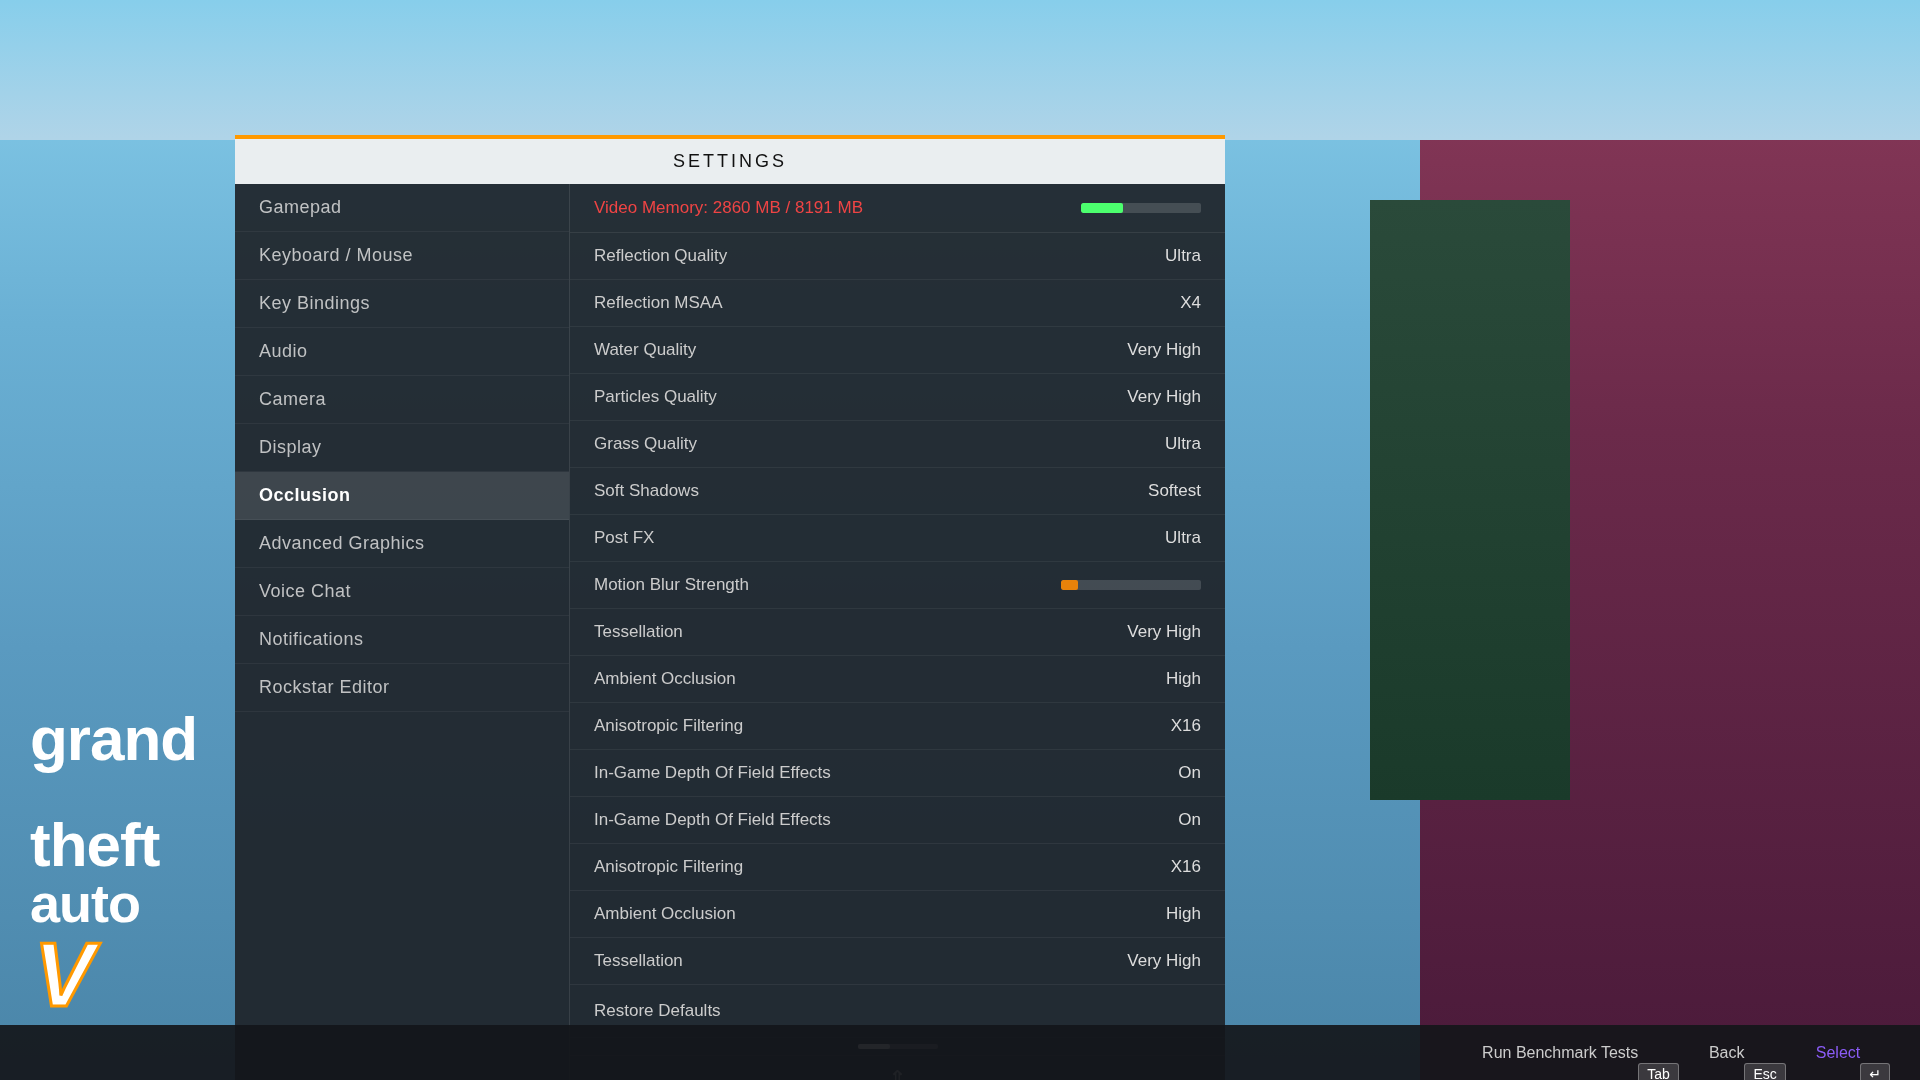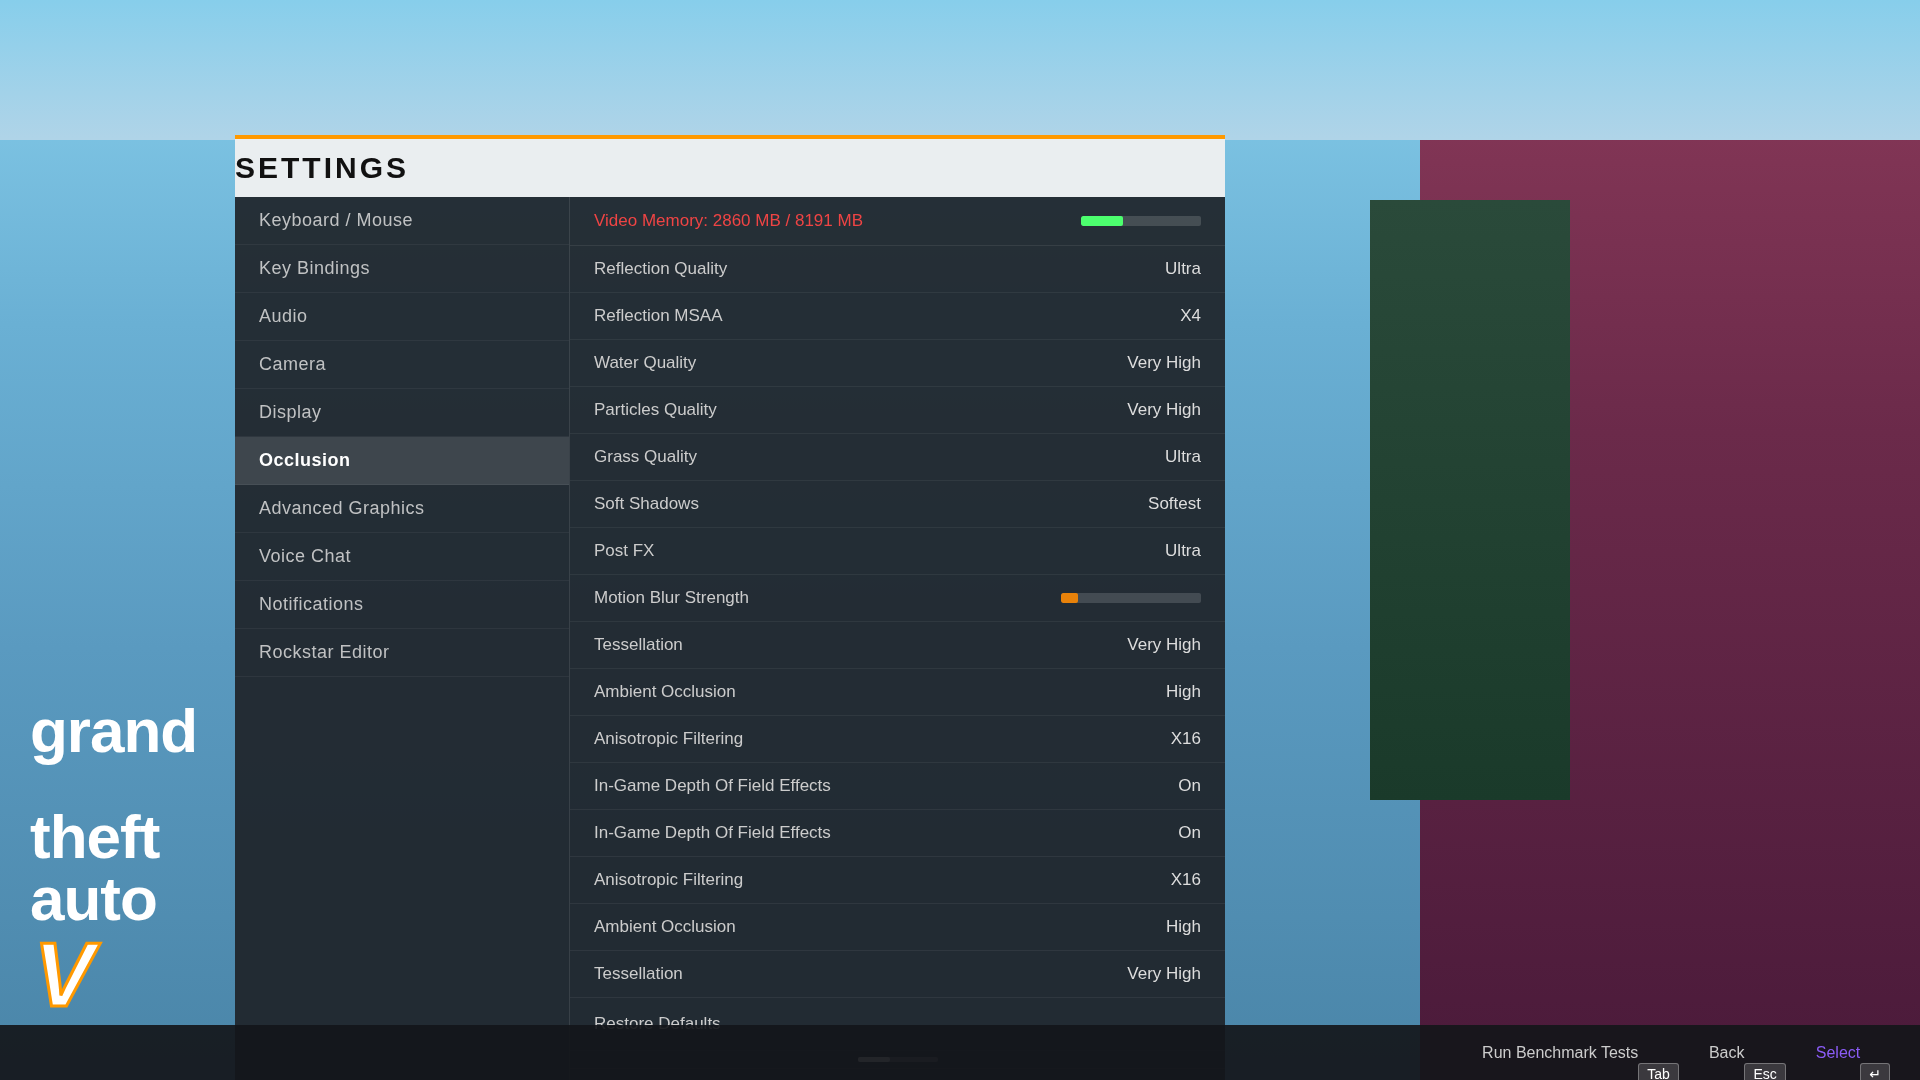--- a/index.html
+++ b/index.html
@@ -45,21 +45,21 @@
       position: absolute;
       bottom: 60px;
       left: 30px;
       z-index: 10;
       color: white;
       font-weight: 900;
       line-height: 1;
     }
     .gta-logo .grand { font-size: 62px; letter-spacing: -1px; }
     .gta-logo .theft { font-size: 62px; letter-spacing: -1px; margin-top: 44px; }
-    .gta-logo .auto { font-size: 62px; letter-spacing: -1px; }
+    .gta-logo .auto { font-size: 54px; letter-spacing: -1px; }
     .gta-logo .five {
       font-size: 90px;
       color: #fff;
       display: inline-block;
       position: relative;
     }
     .gta-logo .five-v {
       font-style: italic;
       color: #fff;
       font-size: 80px;
@@ -74,22 +74,23 @@
       left: 235px;
       width: 990px;
       background: transparent;
       z-index: 20;
     }
 
     .settings-title-bar {
       background: rgba(240,240,240,0.95);
       border-top: 4px solid #f90;
       padding: 12px 0;
-      font-size: 30px;
-      font-weight: bold;
+      text-align: center;
+      font-size: 18px;
+      font-weight: normal;
       letter-spacing: 3px;
       color: #111;
     }
 
     .settings-body {
       display: flex;
       background: rgba(30,35,40,0.92);
     }
 
     
@@ -287,20 +288,21 @@
 <div class="settings-modal">
 
   <div class="settings-title-bar">
     <span>SETTINGS</span>
   </div>
 
   <div class="settings-body">
 
     <div class="settings-nav">
 
+    <div class="nav-item">Gamepad</div>
         <div class="nav-item">Keyboard / Mouse</div>
         <div class="nav-item">Key Bindings</div>
         <div class="nav-item">Audio</div>
         <div class="nav-item">Camera</div>
         <div class="nav-item">Display</div>
         <div class="nav-item active">Occlusion</div>
         <div class="nav-item">Advanced Graphics</div>
         <div class="nav-item">Voice Chat</div>
         <div class="nav-item">Notifications</div>
         <div class="nav-item">Rockstar Editor</div>

